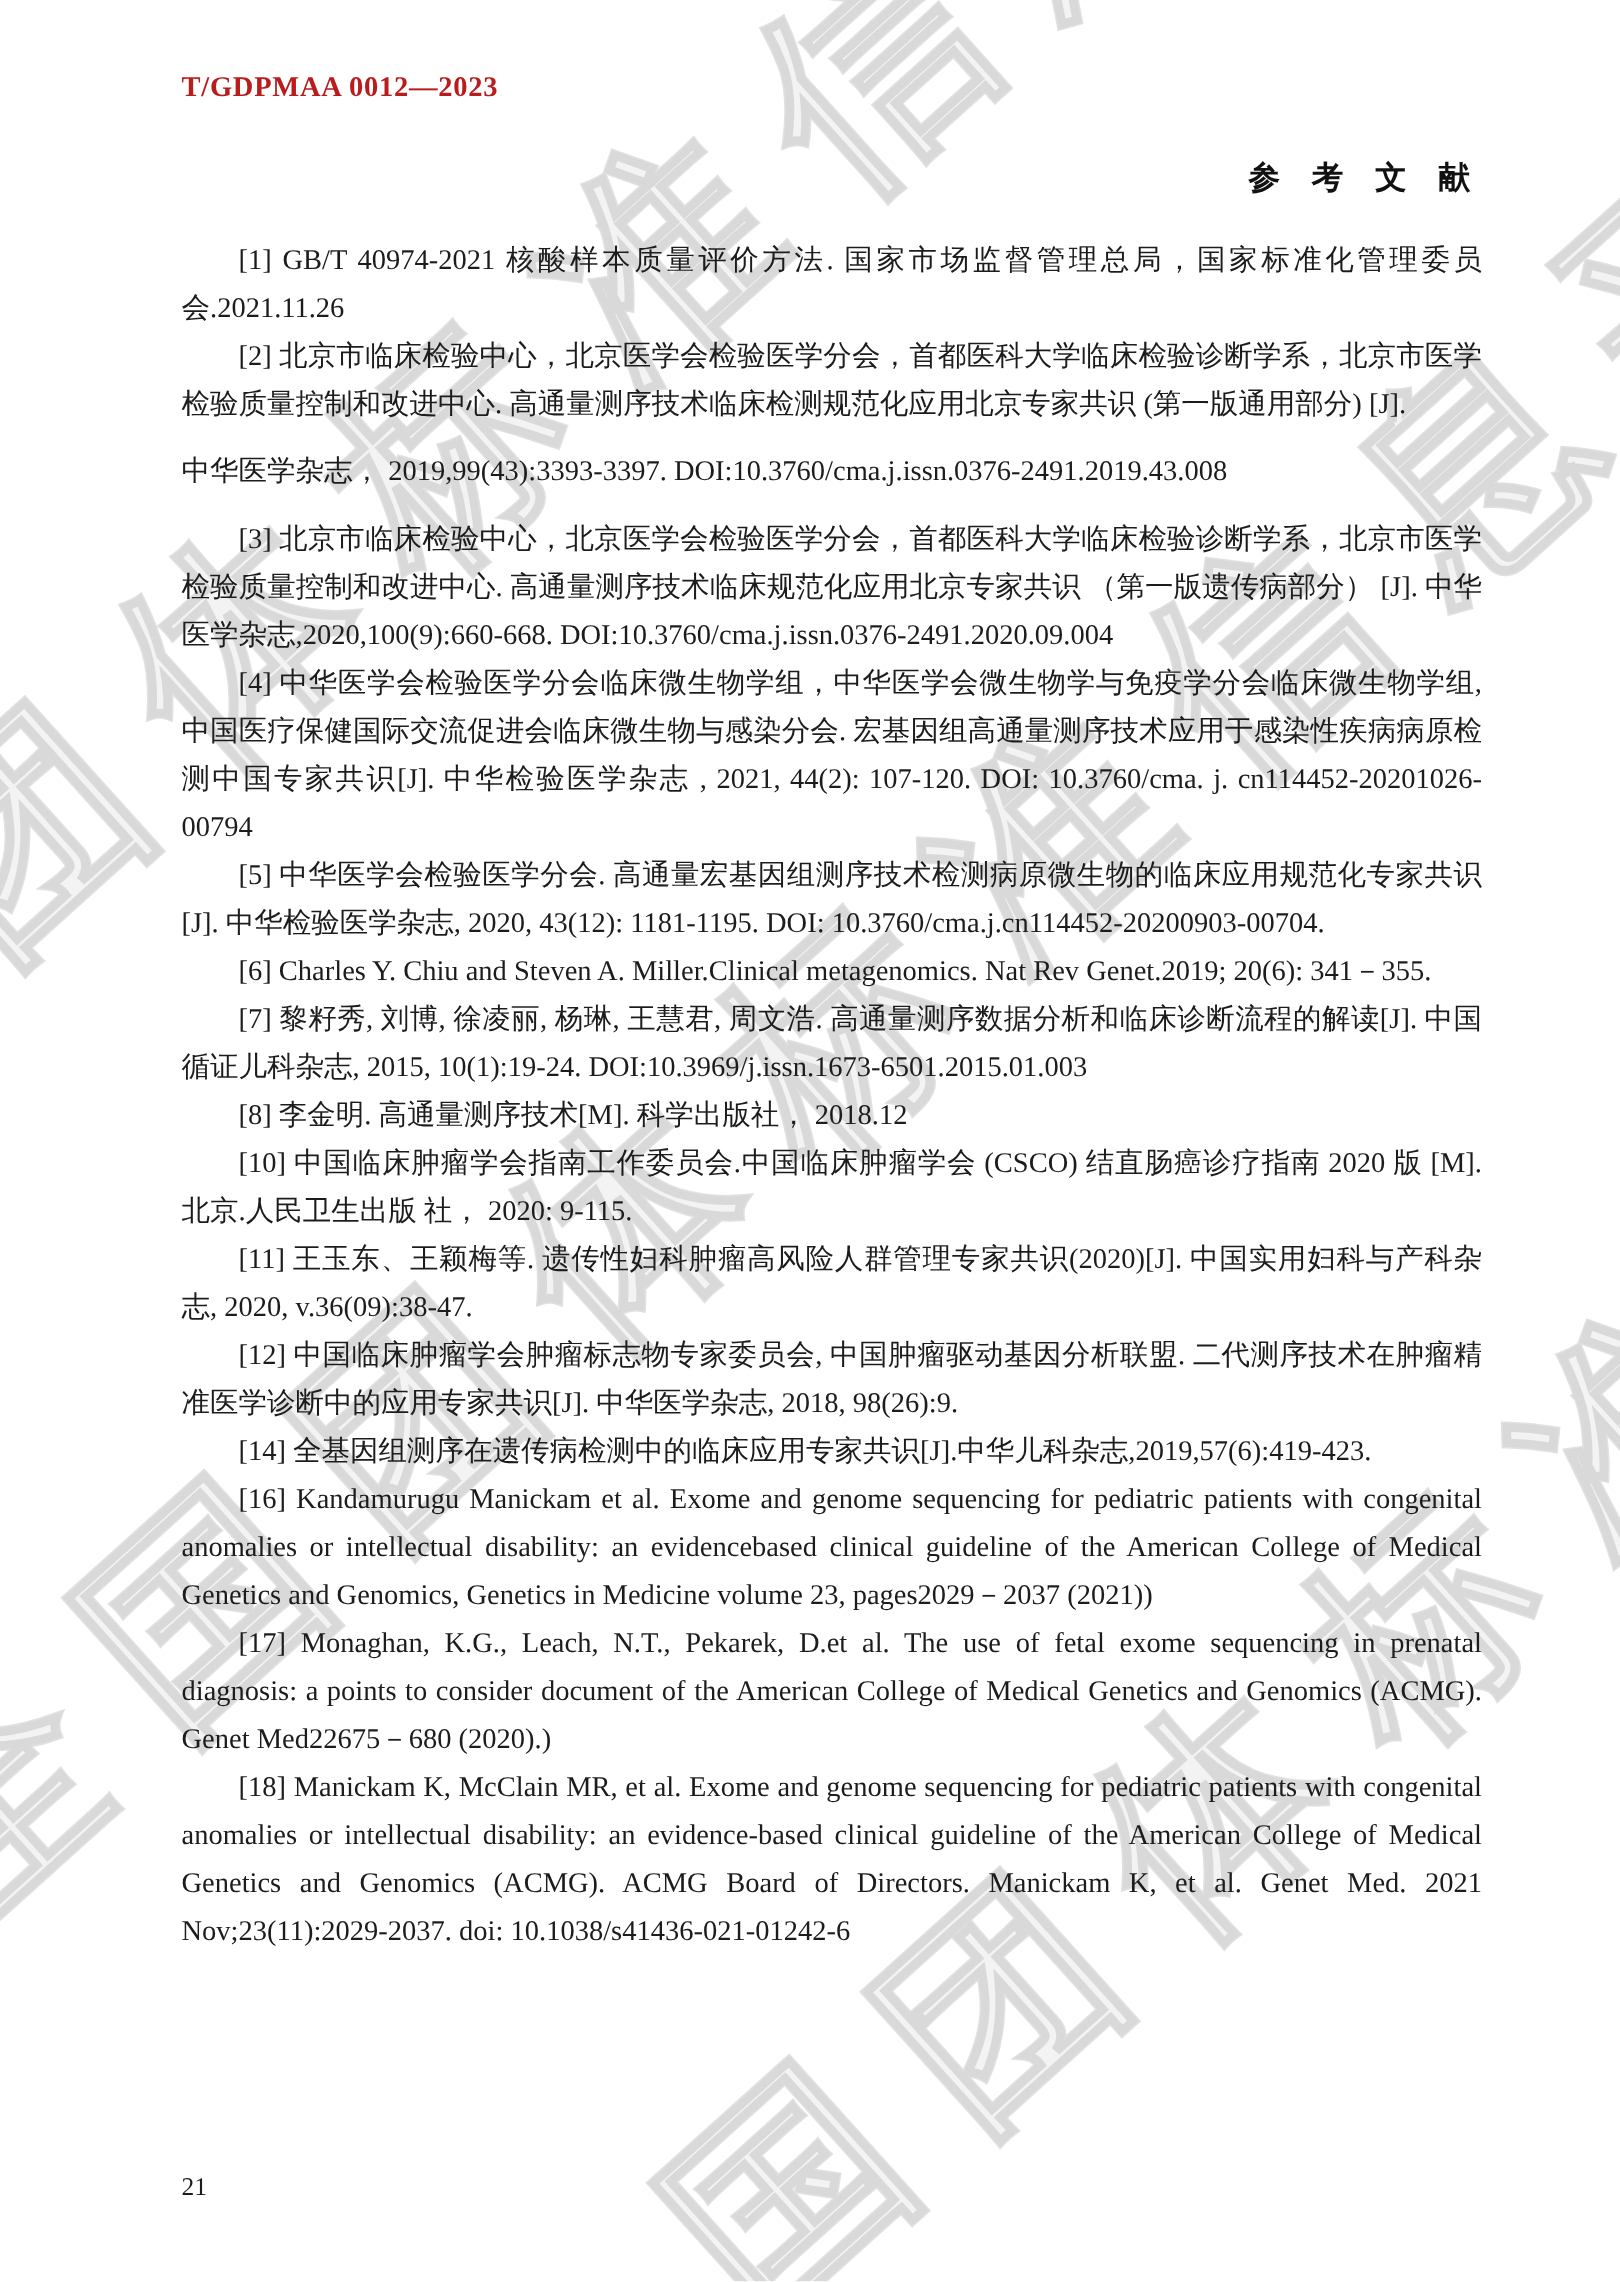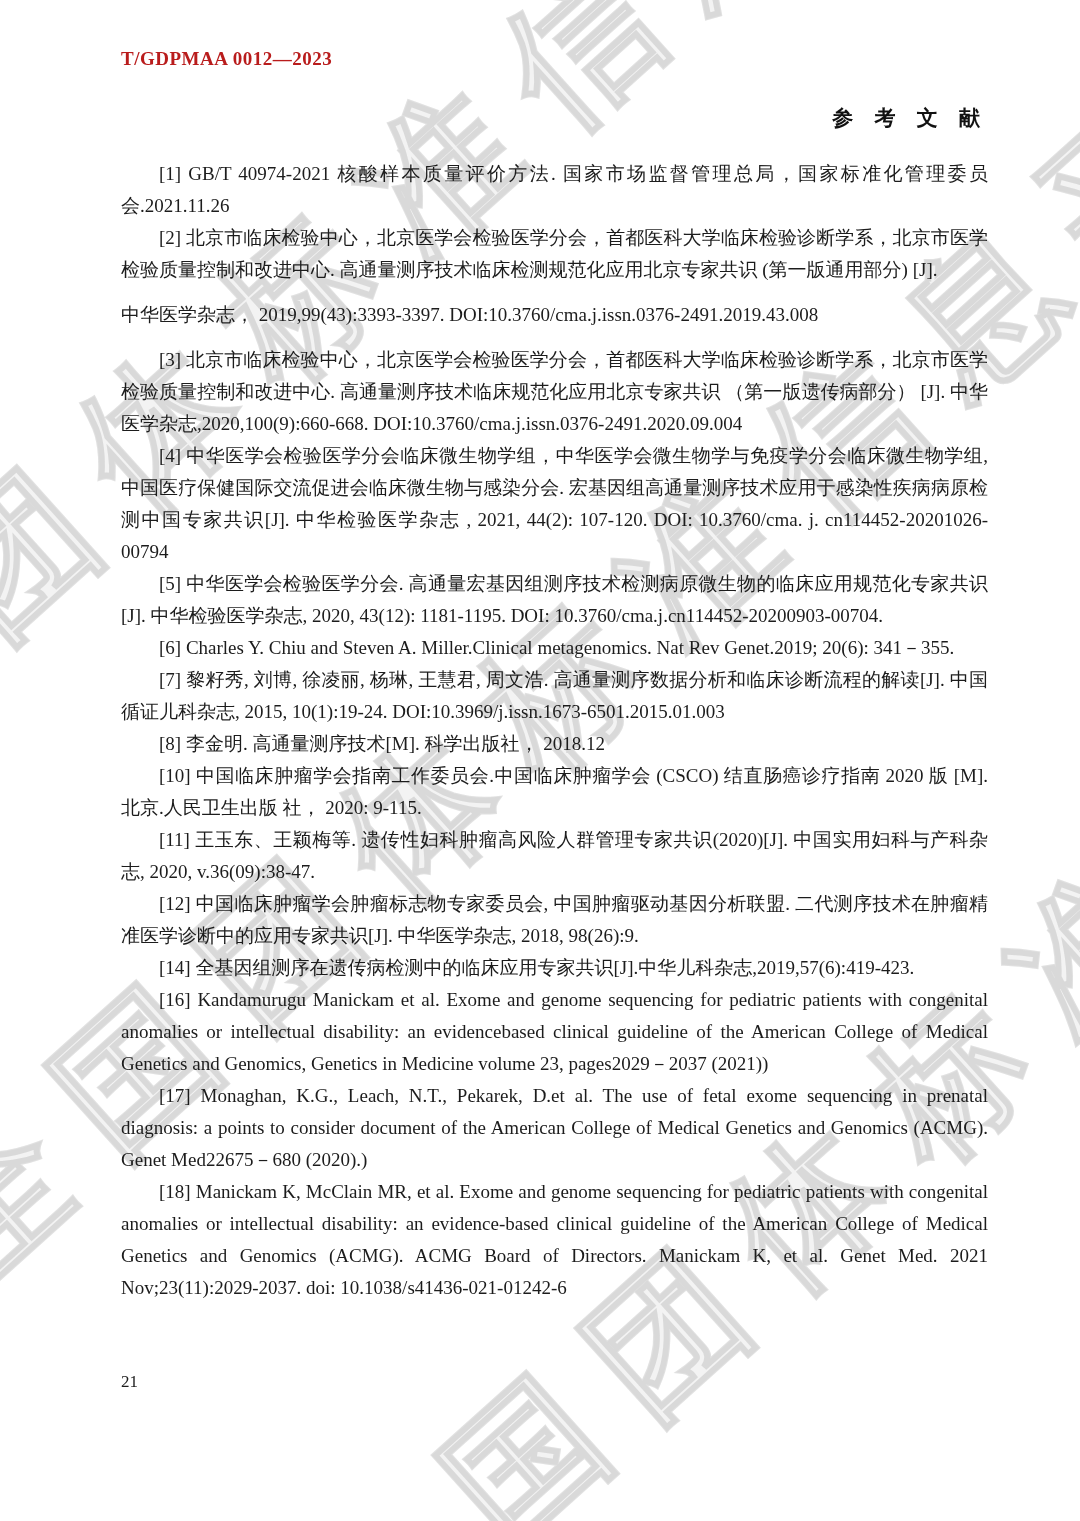--- a/index.html
+++ b/index.html
@@ -46,21 +46,21 @@
   }
   .ref.tail {
     text-indent: 0;
   }
   .gap-top {
     margin-top: 13px;
   }
   .page-number {
     position: absolute;
     left: 121px;
-    top: 1372px;
+    top: 1448px;
     font-size: 17px;
     color: #1c1c1c;
     z-index: 2;
   }
   .watermark {
     position: absolute;
     inset: 0;
     z-index: 1;
     pointer-events: none;
   }

